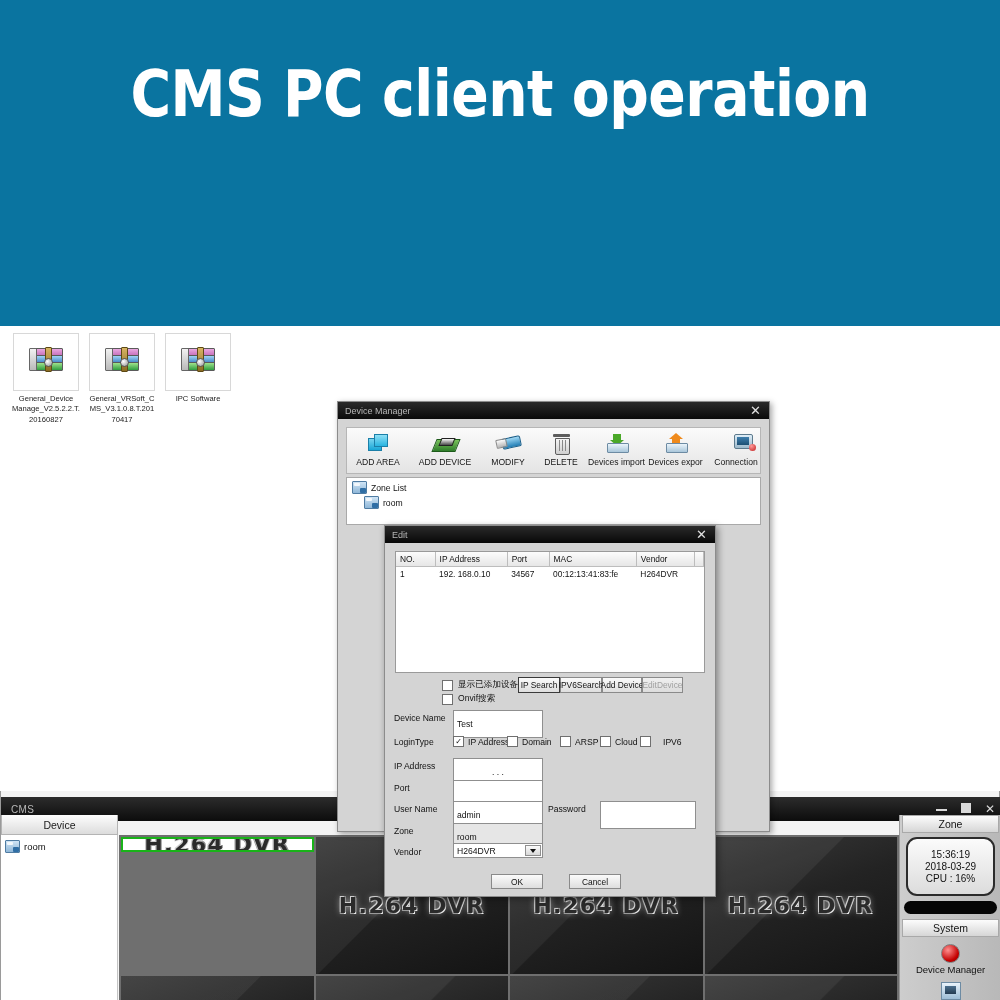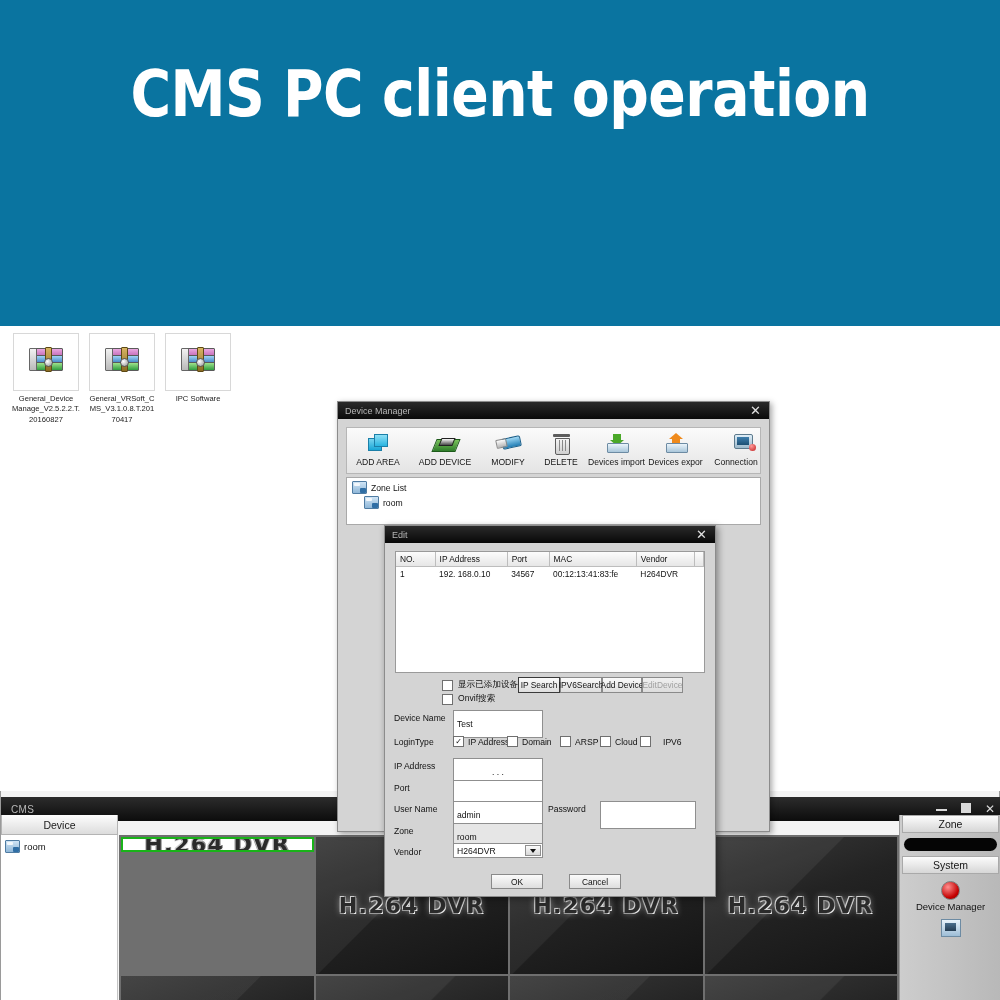--- a/index.html
+++ b/index.html
@@ -390,20 +390,25 @@
           </div>
         <div class="tile"></div>
         <div class="tile"></div>
         <div class="tile"></div>
         <div class="tile"></div>
 
       </div>
 
       <div class="rpanel">
         <div class="rp-hdr">Zone</div>
+        <div class="clock">
+          <div>15:36:19</div>
+          <div>2018-03-29</div>
+          <div>CPU : 16%</div>
+        </div>
         <div class="blackbar"></div>
         <div class="rp-hdr2">System</div>
 
         <div class="sysitem">
           <div class="gl">
               <span class="ic-circle"></span>
             </div>
           <div class="nm">Device Manager</div>
         </div>
         <div class="sysitem">

